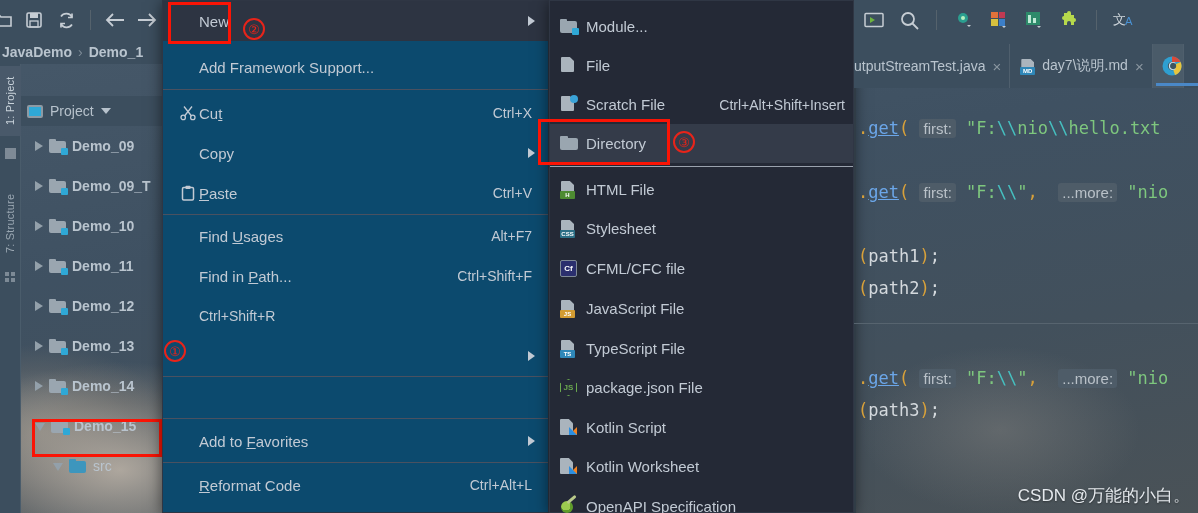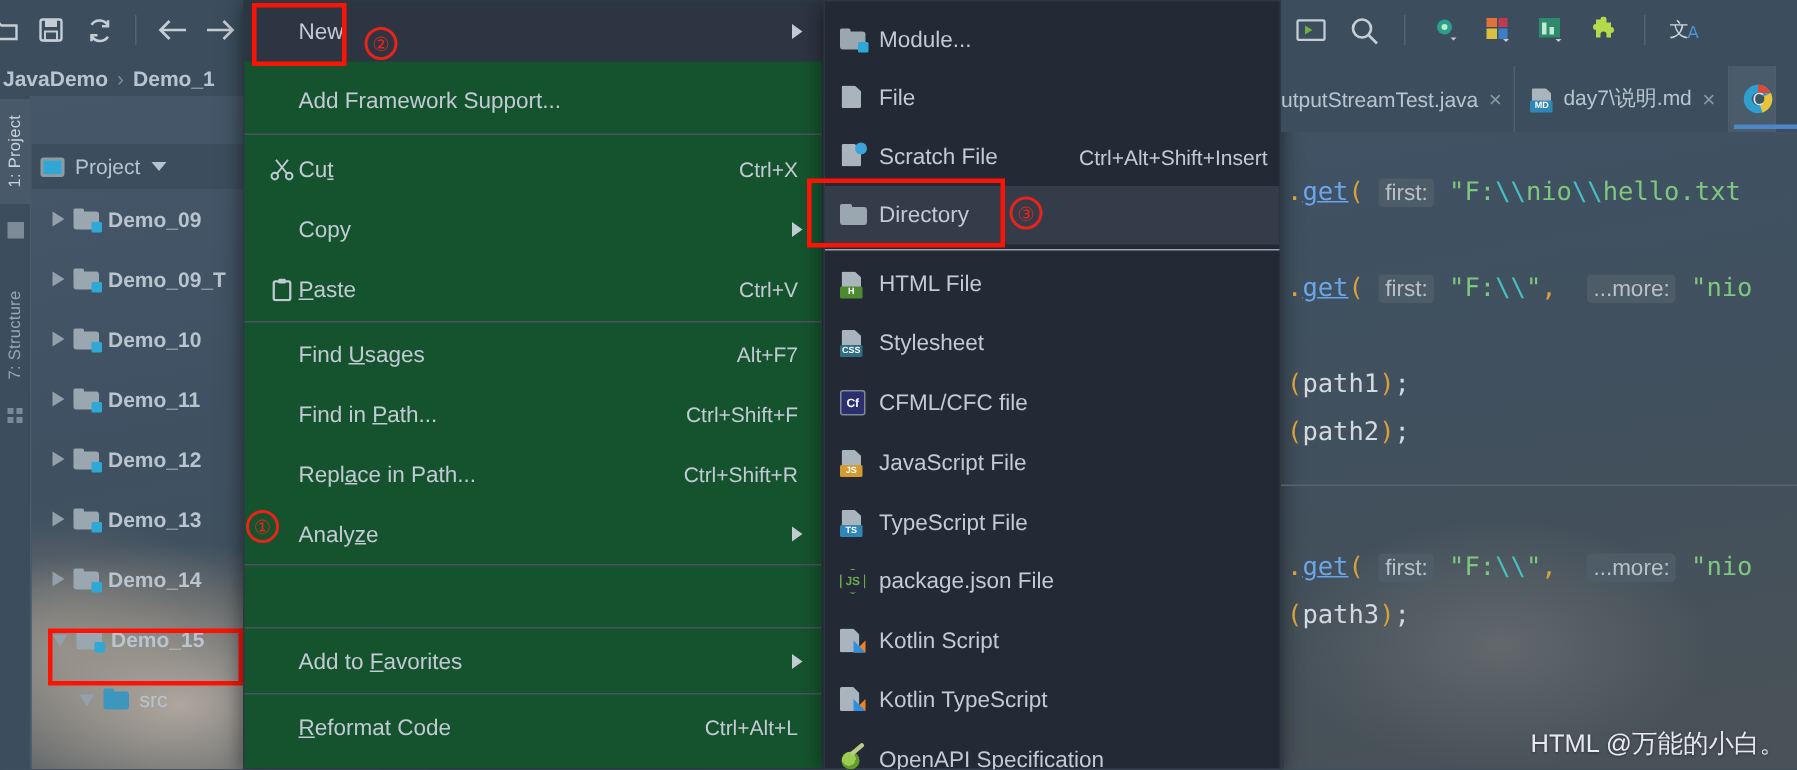--- a/index.html
+++ b/index.html
@@ -137,21 +137,21 @@
   .ic-pkg::before { content:""; position:absolute; left:0; top:2px; width:17px; height:12px; background:#8e9aa4; border-radius:1px 2px 2px 2px; }
   .ic-pkg::after  { content:""; position:absolute; left:4px; top:6px; width:5px; height:5px; background:#47545f; border-radius:50%; }
 
   .tree-sel-box {
     position: absolute; border: 3px solid #fb1405; pointer-events: none;
   }
 
   
   .ctxmenu {
     position: absolute; left: 162px; top: 0; width: 387px; height: 513px;
-    background: #14532d;
+    background: #0c4a6e;
     border: 1px solid #2f3644;
     box-shadow: 0 2px 14px rgba(0,0,0,.55);
   }
   .mi {
     position: absolute; left: 0; width: 385px; height: 40px;
     display: flex; align-items: center;
     font-size: 15px; color: #c2cad4;
     padding-left: 14px;
   }
   .mi.sel { background: #2d3442; }
@@ -486,27 +486,25 @@
     </div>
 
     <div class="mi" style="top:255px">
       <span class="mi-ic"></span>
       <span class="mi-label">Find in <u>P</u>ath...</span>
       <span class="mi-short">Ctrl+Shift+F</span>
     </div>
 
     <div class="mi" style="top:295px">
       <span class="mi-ic"></span>
-      <span class="mi-label">Repl<u>a</u>ce in Path...</span>
       <span class="mi-short">Ctrl+Shift+R</span>
     </div>
 
     <div class="mi" style="top:335px">
       <span class="mi-ic"></span>
-      <span class="mi-label">Analy<u>z</u>e</span>
       <span class="mi-arrow"></span>
     </div>
     <div class="msep" style="top:375px"></div>
 
     <div class="msep" style="top:417px"></div>
 
     <div class="mi" style="top:420px">
       <span class="mi-ic"></span>
       <span class="mi-label">Add to <u>F</u>avorites</span>
       <span class="mi-arrow"></span>
@@ -625,21 +623,21 @@
     </div>
 
     <div class="si" style="top:446px">
       <span class="si-ic">
         <span class="kt">
             <span class="page"></span>
             <span class="tri1"></span>
             <span class="tri2"></span>
           </span>
       </span>
-      <span>Kotlin TypeScript</span>
+      <span>Kotlin Worksheet</span>
     </div>
 
     <div class="si" style="top:486px">
       <span class="si-ic">
           <span class="oapi"></span>
         </span>
       <span>OpenAPI Specification</span>
     </div>
   </div>
 
@@ -734,21 +732,21 @@
       <div class="codeline" style="top:158px"><span class="paren">(</span>path1<span class="paren">)</span>;</div>
       <div class="codeline" style="top:190px"><span class="paren">(</span>path2<span class="paren">)</span>;</div>
 
       <div class="fold-line" style="top:235px"></div>
 
       <div class="codeline" style="top:280px"><span class="paren">.</span><span class="kw-blue">get</span><span class="paren">(</span> <span class="hint">first:</span> <span class="str">"F:<span class="esc">\\</span>"</span><span class="paren">,</span>&nbsp; <span class="hint">...more:</span> <span class="str">"nio</span></div>
 
       <div class="codeline" style="top:312px"><span class="paren">(</span>path3<span class="paren">)</span>;</div>
     </div>
 
-    <div class="watermark">HTML @万能的小白。</div>
+    <div class="watermark">CSDN @万能的小白。</div>
   </div>
 
   <div class="redbox" style="left:168px; top:2px; width:63px; height:42px;"></div>
   <div class="redbox" style="left:538px; top:119px; width:132px; height:46px;"></div>
 
   <div class="circnum" style="left:243px; top:18px;">②</div>
   <div class="circnum" style="left:164px; top:340px;">①</div>
   <div class="circnum" style="left:673px; top:131px;">③</div>
 
 </div>

